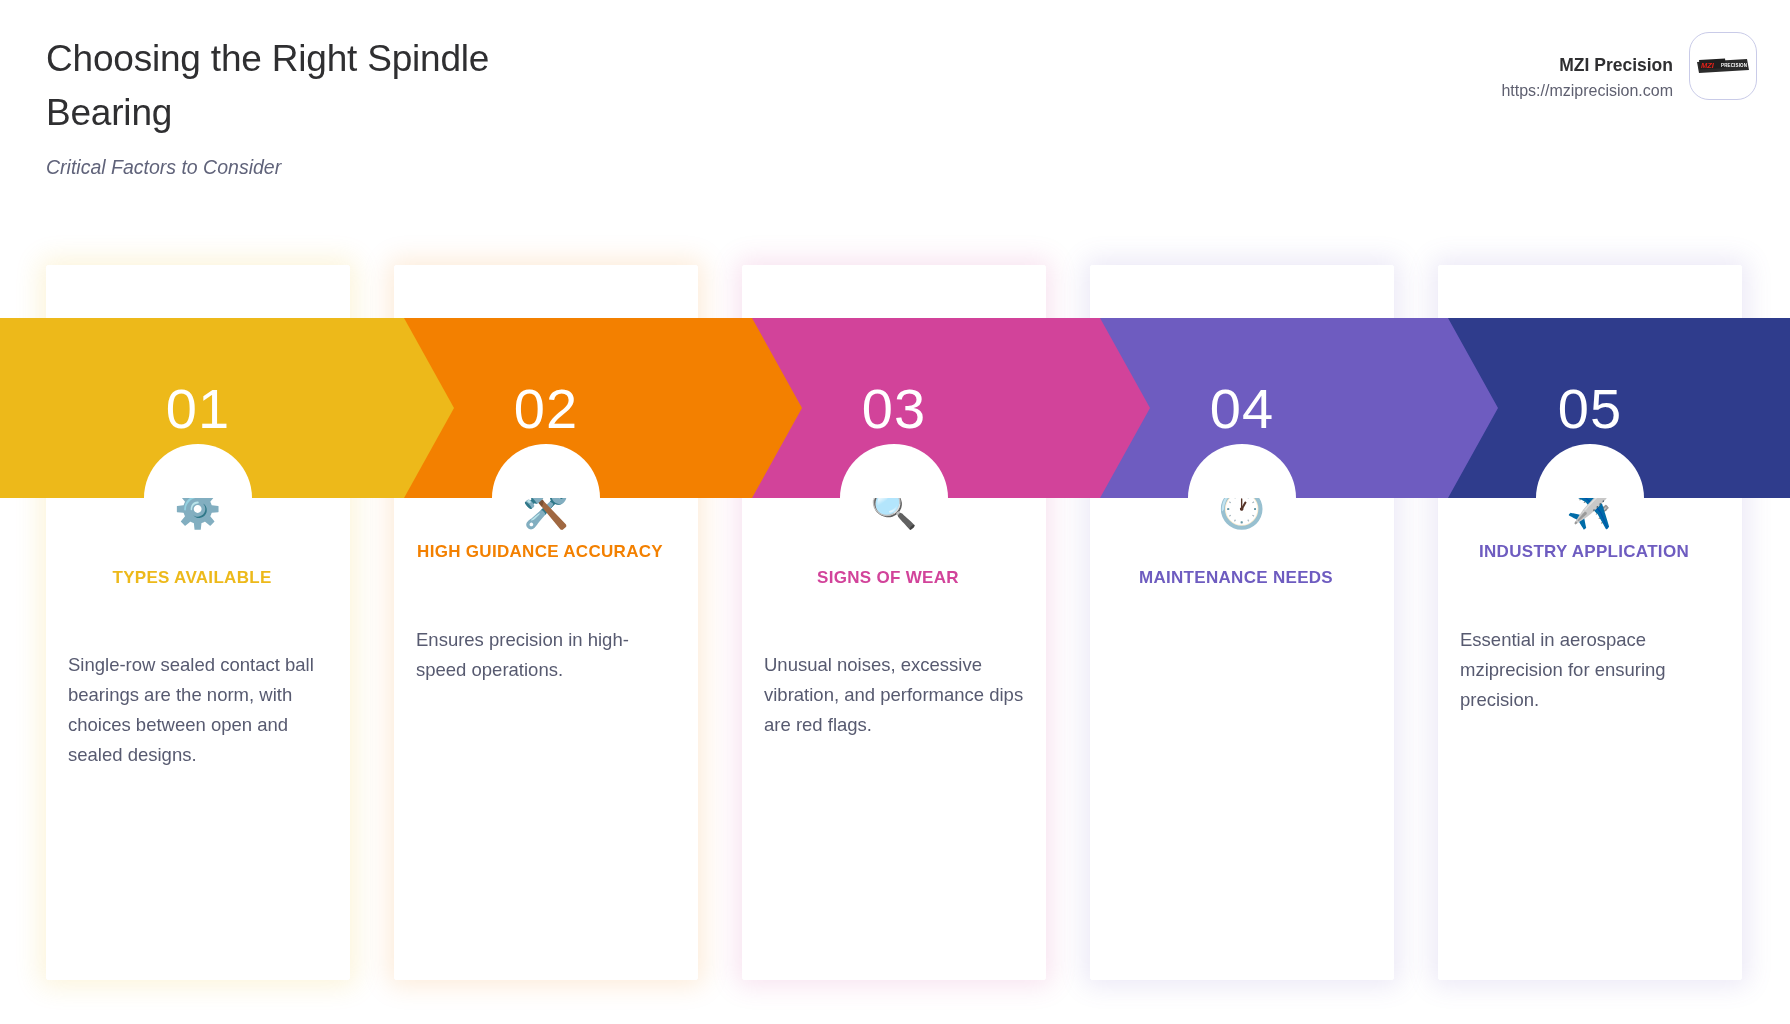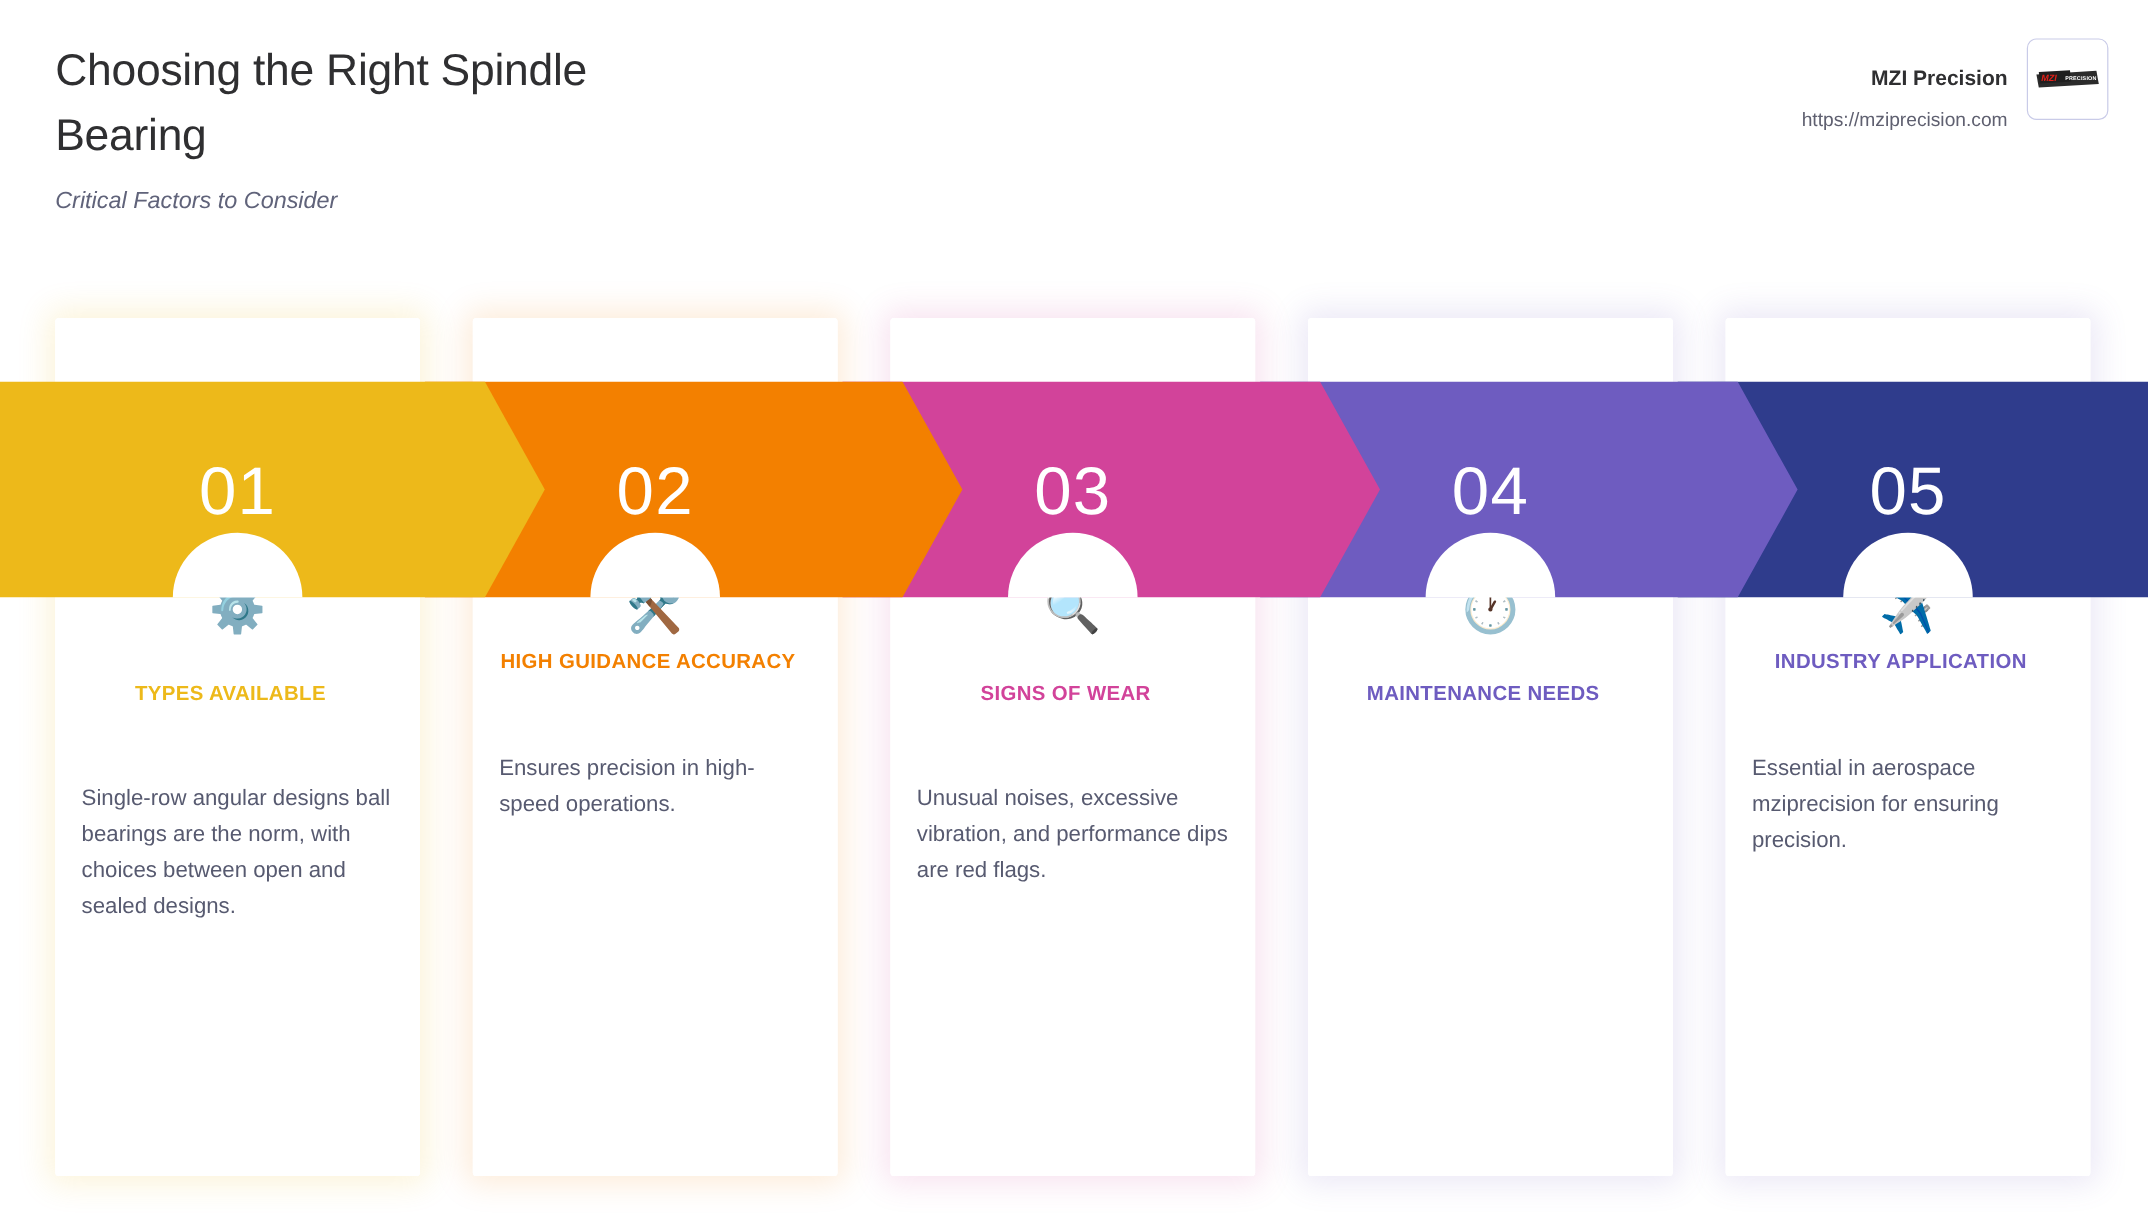--- a/index.html
+++ b/index.html
@@ -70,28 +70,28 @@
     font-weight: bold;
     color: #2f2f31;
     line-height: 24px;
     margin-top: 10px;
   }
 
   .brand-url {
     font-size: 16px;
     color: #5f6070;
     line-height: 24px;
-    margin-top: 12px;
+    margin-top: 2px;
   }
 
   .brand-logo-box {
     width: 68px;
     height: 68px;
     border: 1px solid #c9cbe8;
-    border-radius: 8px;
+    border-radius: 20px;
     background: #ffffff;
     display: flex;
     align-items: center;
     justify-content: center;
     flex: none;
   }
 
   .logo-mark {
     position: relative;
     width: 54px;
@@ -226,21 +226,21 @@
       </div>
     </div>
   </div>
 
   <div class="cards">
 
     <div class="card" style="left:46px; box-shadow:0 0 26px 6px rgba(237,185,26,0.16);">
       <div class="card-inner"></div>
       <div class="card-icon">⚙️</div>
       <div class="card-heading" style="color:#EDB91A;">TYPES AVAILABLE</div>
-      <div class="card-body">Single-row angular designs ball bearings are the norm, with choices between open and sealed designs.</div>
+      <div class="card-body">Single-row sealed contact ball bearings are the norm, with choices between open and sealed designs.</div>
     </div>
 
     <div class="card" style="left:394px; box-shadow:0 0 26px 6px rgba(243,128,0,0.15);">
       <div class="card-inner"></div>
       <div class="card-icon">🛠️</div>
       <div class="card-heading two-line" style="color:#F38000;">HIGH GUIDANCE ACCURACY</div>
       <div class="card-body shift-up">Ensures precision in high-speed operations.</div>
     </div>
 
     <div class="card" style="left:742px; box-shadow:0 0 26px 6px rgba(210,67,154,0.15);">

